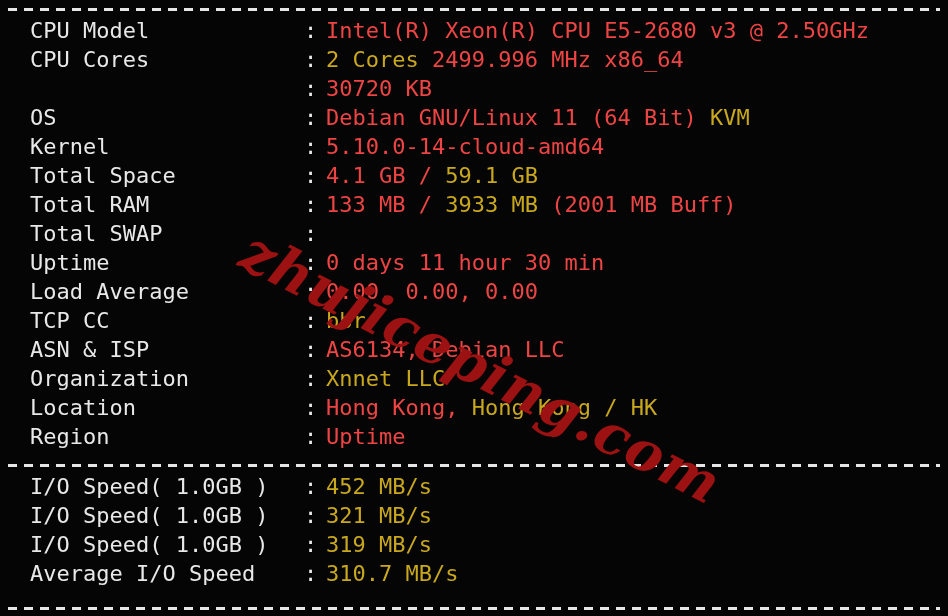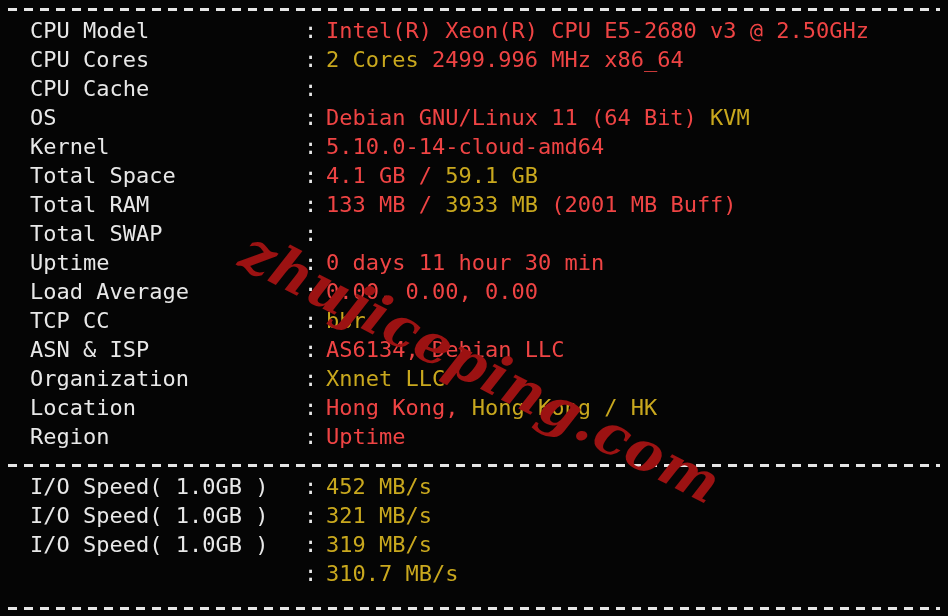--- a/index.html
+++ b/index.html
@@ -95,41 +95,41 @@
 </head>
 <body>
 
 <div id="terminal">
 
   <div class="sep" id="sep-top"></div>
 
   <div class="rows" id="rows-system">
       <div class="row"><span class="label">CPU Model</span><span class="colon">:</span><span class="value"><span class="c-cyan">Intel(R) Xeon(R) CPU E5-2680 v3 @ 2.50GHz</span></span></div>
       <div class="row"><span class="label">CPU Cores</span><span class="colon">:</span><span class="value"><span class="c-gold">2 Cores </span><span class="c-cyan">2499.996 MHz x86_64</span></span></div>
-      <div class="row"><span class="label">CPU Cache</span><span class="colon">:</span></div>
+      <div class="row"><span class="colon">:</span><span class="value"><span class="c-cyan">30720 KB</span></span></div>
       <div class="row"><span class="label">OS</span><span class="colon">:</span><span class="value"><span class="c-cyan">Debian GNU/Linux 11 (64 Bit) </span><span class="c-gold">KVM</span></span></div>
       <div class="row"><span class="label">Kernel</span><span class="colon">:</span><span class="value"><span class="c-cyan">5.10.0-14-cloud-amd64</span></span></div>
       <div class="row"><span class="label">Total Space</span><span class="colon">:</span><span class="value"><span class="c-cyan">4.1 GB / </span><span class="c-gold">59.1 GB</span></span></div>
       <div class="row"><span class="label">Total RAM</span><span class="colon">:</span><span class="value"><span class="c-cyan">133 MB / </span><span class="c-gold">3933 MB</span><span class="c-cyan"> (2001 MB Buff)</span></span></div>
       <div class="row"><span class="label">Total SWAP</span><span class="colon">:</span></div>
       <div class="row"><span class="label">Uptime</span><span class="colon">:</span><span class="value"><span class="c-cyan">0 days 11 hour 30 min</span></span></div>
       <div class="row"><span class="label">Load Average</span><span class="colon">:</span><span class="value"><span class="c-cyan">0.00, 0.00, 0.00</span></span></div>
       <div class="row"><span class="label">TCP CC</span><span class="colon">:</span><span class="value"><span class="c-gold">bbr</span></span></div>
       <div class="row"><span class="label">ASN &amp; ISP</span><span class="colon">:</span><span class="value"><span class="c-cyan">AS6134, Debian LLC</span></span></div>
       <div class="row"><span class="label">Organization</span><span class="colon">:</span><span class="value"><span class="c-gold">Xnnet LLC</span></span></div>
       <div class="row"><span class="label">Location</span><span class="colon">:</span><span class="value"><span class="c-cyan">Hong Kong, </span><span class="c-gold">Hong Kong / HK</span></span></div>
       <div class="row"><span class="label">Region</span><span class="colon">:</span><span class="value"><span class="c-cyan">Uptime</span></span></div>
     </div>
 
   <div class="sep" id="sep-middle"></div>
 
   <div class="rows" id="rows-io">
       <div class="row"><span class="label">I/O Speed( 1.0GB )</span><span class="colon">:</span><span class="value"><span class="c-gold">452 MB/s</span></span></div>
       <div class="row"><span class="label">I/O Speed( 1.0GB )</span><span class="colon">:</span><span class="value"><span class="c-gold">321 MB/s</span></span></div>
       <div class="row"><span class="label">I/O Speed( 1.0GB )</span><span class="colon">:</span><span class="value"><span class="c-gold">319 MB/s</span></span></div>
-      <div class="row"><span class="colon">:</span><span class="value"><span class="c-gold">310.7 MB/s</span></span></div>
+      <div class="row"><span class="label">Average I/O Speed</span><span class="colon">:</span><span class="value"><span class="c-gold">310.7 MB/s</span></span></div>
     </div>
 
   <div class="sep" id="sep-bottom"></div>
 
   <div id="watermark">zhujiceping.com</div>
 
 </div>
 
 </body></html>

